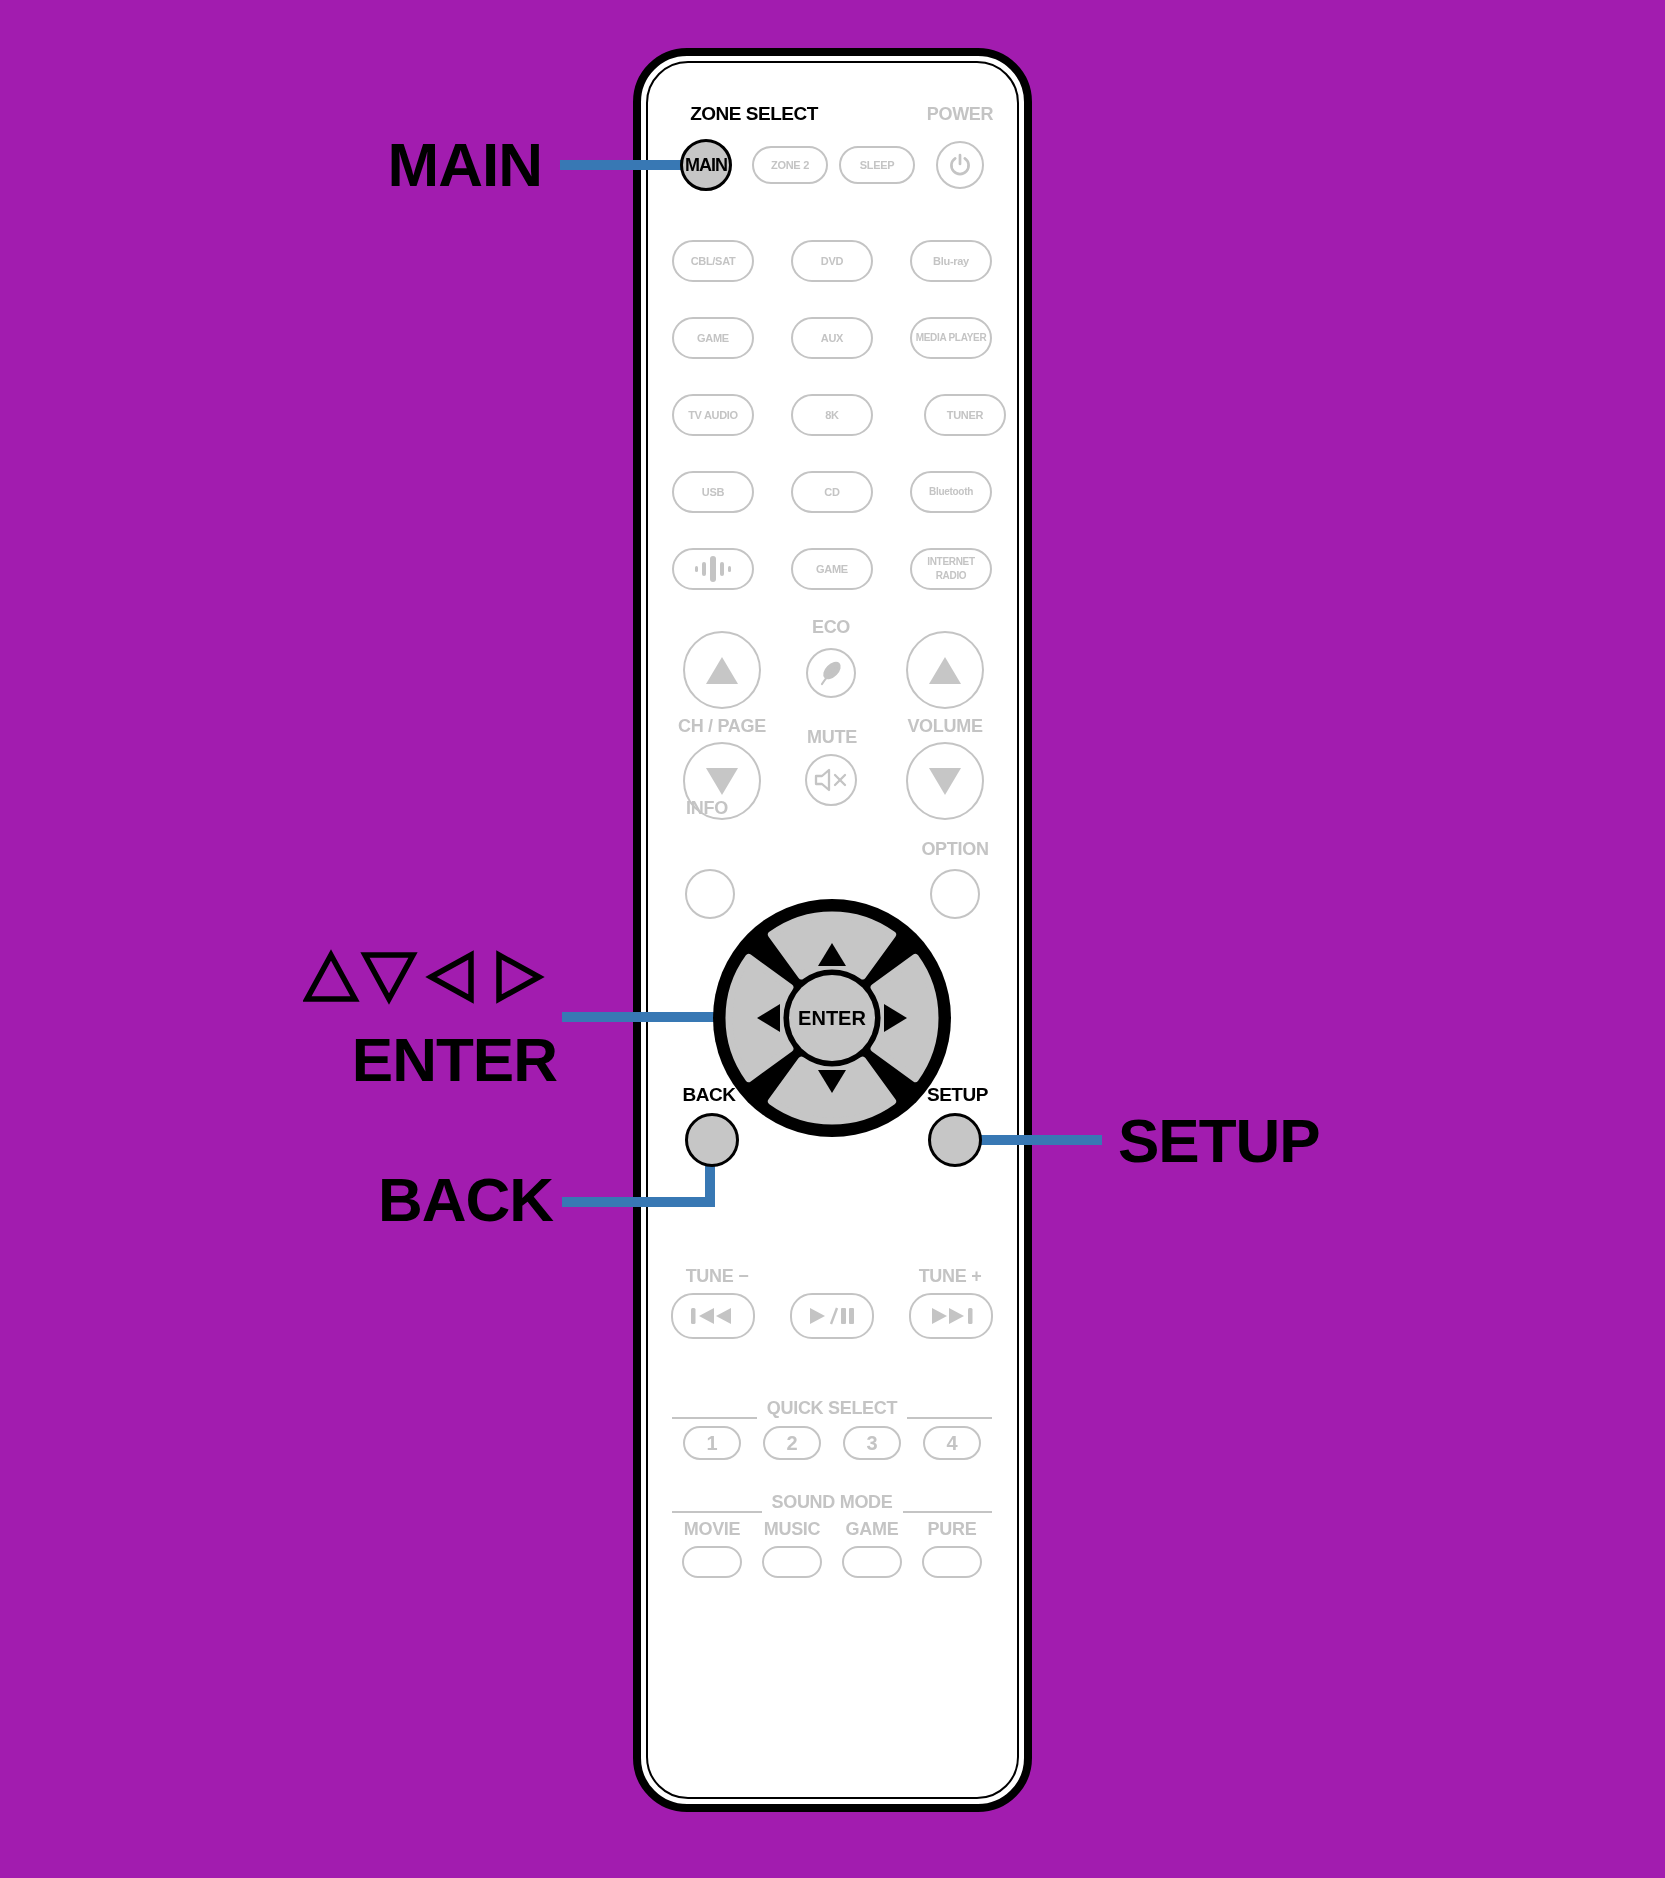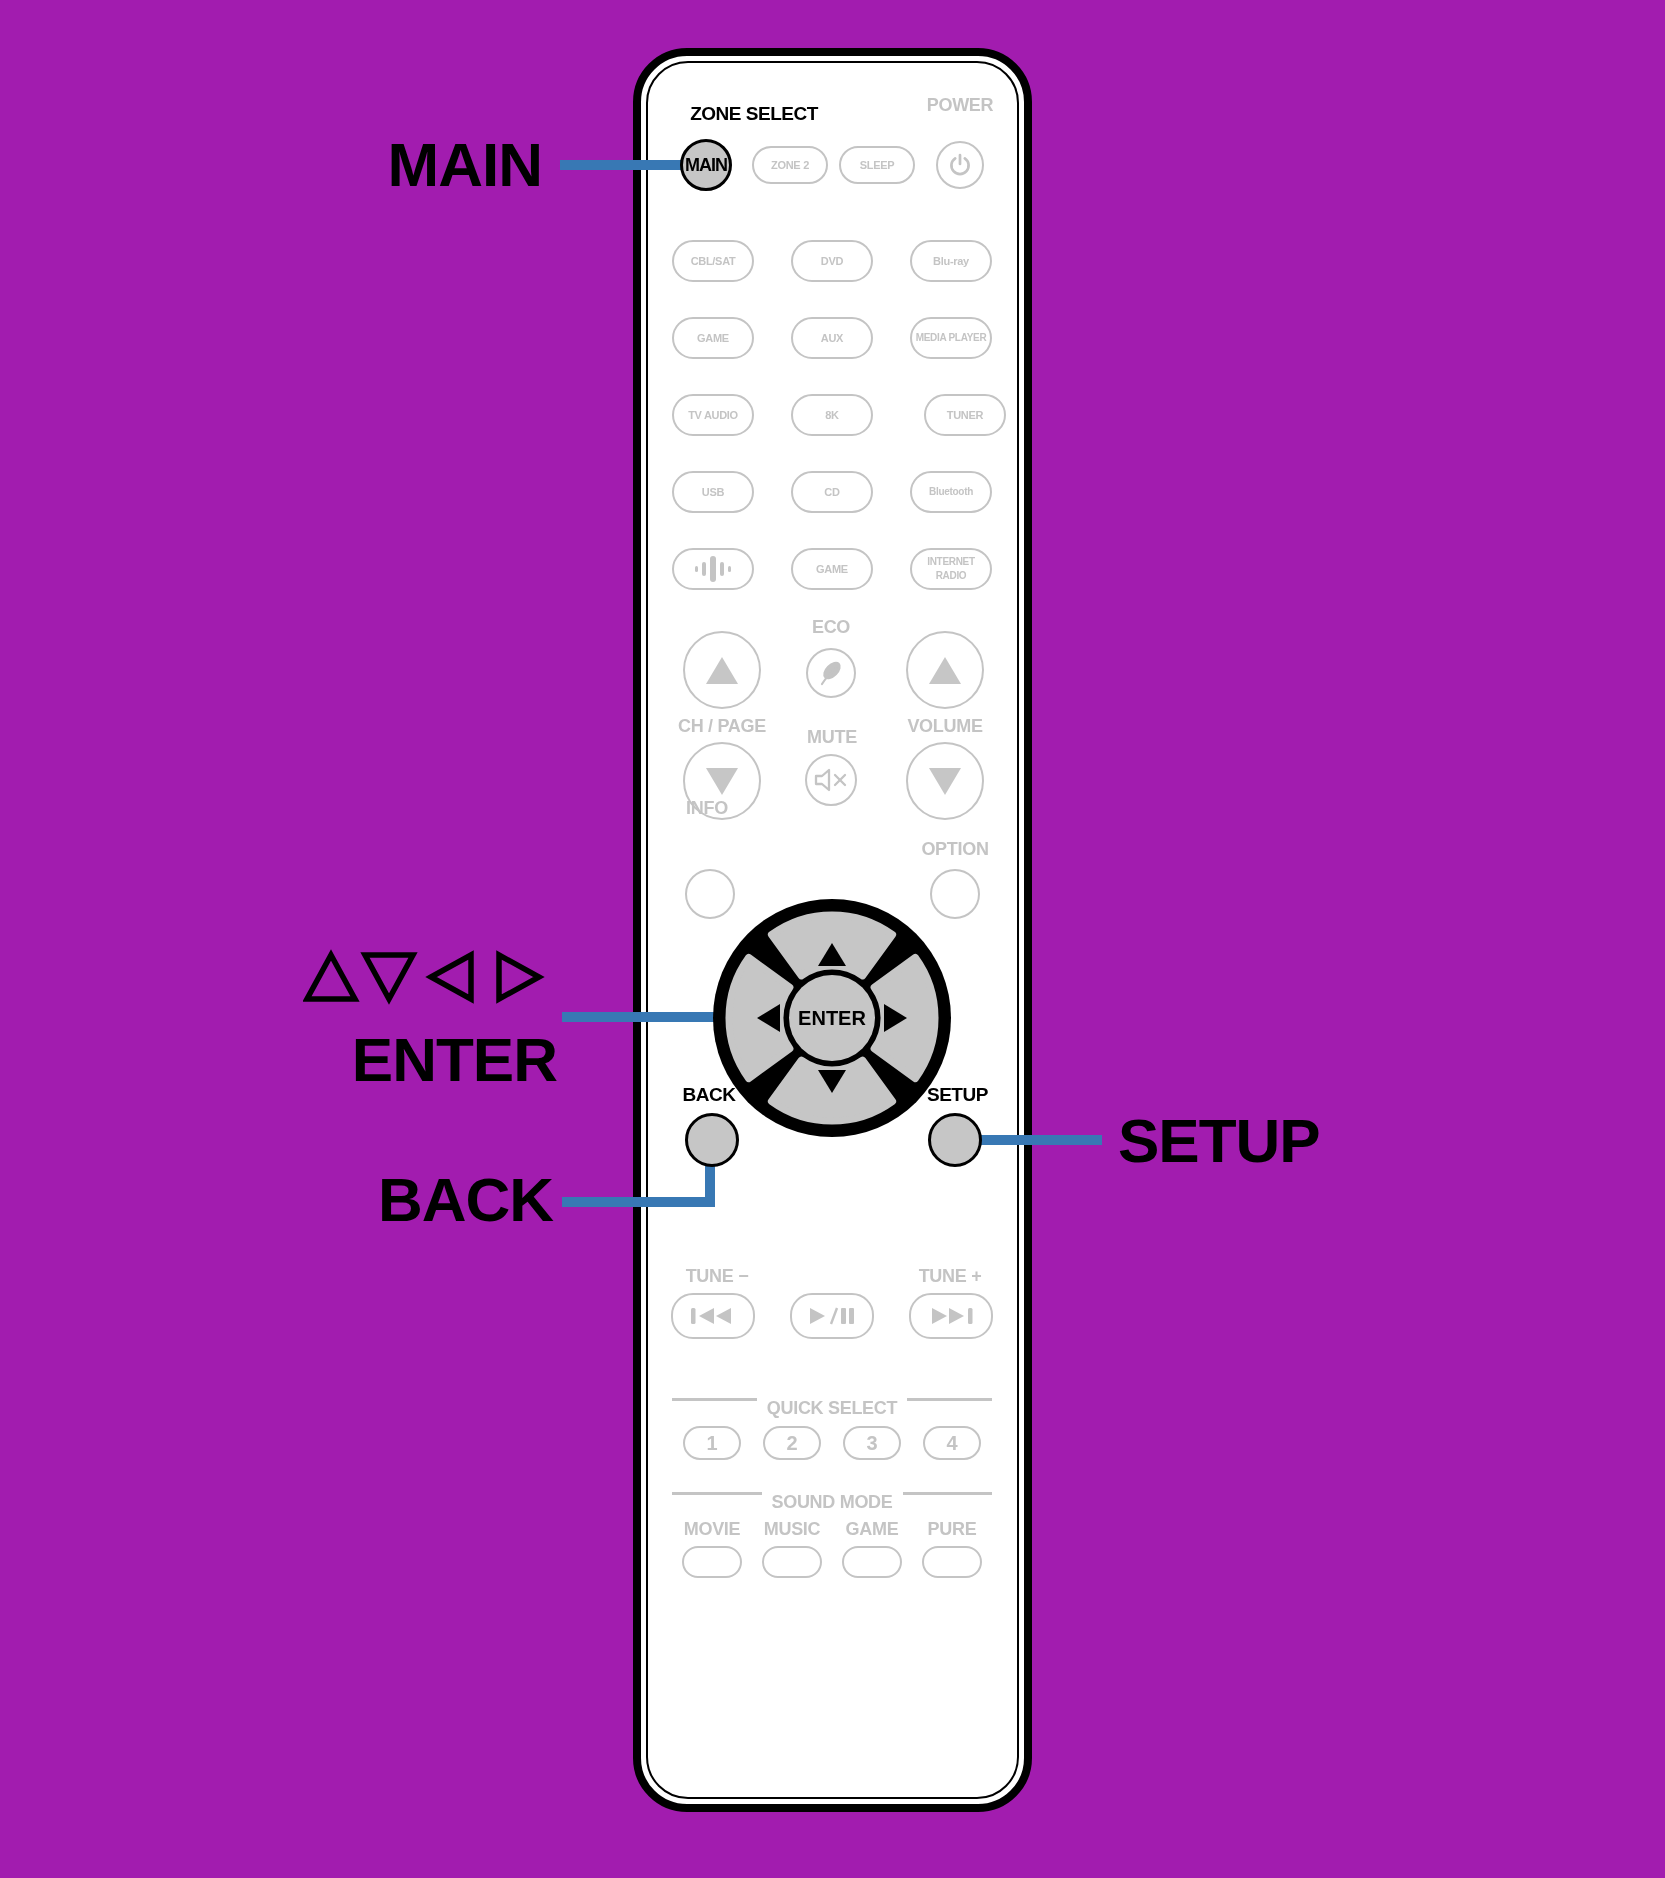--- a/index.html
+++ b/index.html
@@ -21,35 +21,35 @@
             box-sizing:border-box;display:flex;align-items:center;justify-content:center;}
   .gray-label{position:absolute;color:#c4c4c4;font-weight:bold;font-size:18px;text-align:center;
               white-space:nowrap;letter-spacing:-0.3px;}
   .black-label{position:absolute;color:#000;font-weight:bold;font-size:19px;text-align:center;
                white-space:nowrap;letter-spacing:-0.5px;}
   .callout{position:absolute;color:#000;font-weight:bold;font-size:62px;line-height:62px;
            letter-spacing:-1px;white-space:nowrap;}
   .blue-line{position:absolute;background:#3878b4;z-index:3;}
   .under{z-index:1;}
   .over{z-index:4;position:absolute;}
-  .heading{position:absolute;display:flex;align-items:flex-start;color:#c4c4c4;}
+  .heading{position:absolute;display:flex;align-items:flex-end;color:#c4c4c4;}
   .heading .rule{flex:1;height:2.5px;background:#c4c4c4;}
   .heading .htxt{font-weight:bold;font-size:18px;padding:0 10px;white-space:nowrap;letter-spacing:-0.3px;}
   svg{display:block;}
 </style>
 </head>
 <body>
 
 <div class="canvas">
 
   <div class="remote-outer"></div>
   <div class="remote-inner"></div>
 
   <div class="black-label" style="left:674px;top:103px;width:160px;">ZONE SELECT</div>
-  <div class="gray-label" style="left:910px;top:95px;width:100px;">POWER</div>
+  <div class="gray-label" style="left:910px;top:104px;width:100px;">POWER</div>
 
   <div class="fill-btn over" style="left:680px;top:139px;width:52px;height:52px;font-size:18px;font-weight:bold;letter-spacing:-1px;">MAIN</div>
   <div class="pill" style="left:752px;top:146px;width:76px;height:38px;">ZONE 2</div>
   <div class="pill" style="left:839px;top:146px;width:76px;height:38px;">SLEEP</div>
   <div class="circle" style="left:936px;top:141px;width:48px;height:48px;">
     <span>
       <svg width="26" height="26" viewBox="0 0 26 26">
         <path d="M 8.2,6.4 A 8.6,8.6 0 1 0 17.8,6.4" fill="none" stroke="#c4c4c4" stroke-width="2.7" stroke-linecap="round"></path>
         <line x1="13" y1="3" x2="13" y2="12" stroke="#c4c4c4" stroke-width="2.7" stroke-linecap="round"></line>
       </svg>

